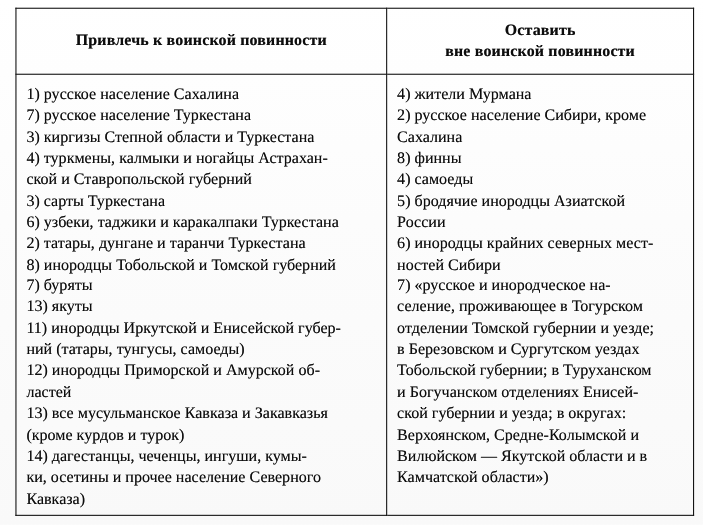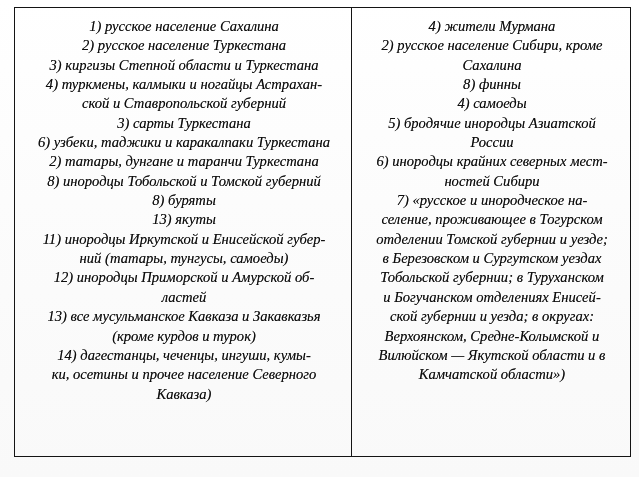--- a/index.html
+++ b/index.html
@@ -73,23 +73,22 @@
   .hdr-text .l2 { display: block; }
 
   
   tr.body-row td {
     vertical-align: top;
   }
   .cell-body {
     font-size: 14.6px;
     line-height: 19.35px;
     padding: 9px 7px 4px 9px;
-    text-align: center;
+    text-align: left;
     hyphens: none;
-    font-style: italic;
   }
   .cell-body .entry {
     margin: 0;
     text-indent: 0;
   }
 
   
   .cell-body .entry br { line-height: 19.35px; }
 
   
@@ -99,33 +98,44 @@
 </style>
 </head>
 <body>
 
 <div id="page">
   <div id="paper-tone"></div>
 
   <div id="table-wrap">
     <table class="doc-table">
       <tbody>
+        <tr class="header-row">
+          <td class="col-left">
+            <div class="hdr-text ink">Привлечь к воинской повинности</div>
+          </td>
+          <td class="col-right">
+            <div class="hdr-text ink">
+              <span class="l1">Оставить</span>
+              <span class="l2">вне воинской повинности</span>
+            </div>
+          </td>
+        </tr>
 
         <tr class="body-row">
           <td class="col-left">
             <div class="cell-body ink" id="left-list">
                 <div class="entry">1) русское население Сахалина</div>
-                <div class="entry">2) русское население Туркестана</div>
+                <div class="entry">7) русское население Туркестана</div>
                 <div class="entry">3) киргизы Степной области и Туркестана</div>
                 <div class="entry">4) туркмены, калмыки и ногайцы Астрахан-<br>ской и Ставропольской губерний</div>
                 <div class="entry">3) сарты Туркестана</div>
                 <div class="entry">6) узбеки, таджики и каракалпаки Туркестана</div>
                 <div class="entry">2) татары, дунгане и таранчи Туркестана</div>
                 <div class="entry">8) инородцы Тобольской и Томской губерний</div>
-                <div class="entry">8) буряты</div>
+                <div class="entry">7) буряты</div>
                 <div class="entry">13) якуты</div>
                 <div class="entry">11) инородцы Иркутской и Енисейской губер-<br>ний (татары, тунгусы, самоеды)</div>
                 <div class="entry">12) инородцы Приморской и Амурской об-<br>ластей</div>
                 <div class="entry">13) все мусульманское Кавказа и Закавказья<br>(кроме курдов и турок)</div>
                 <div class="entry">14) дагестанцы, чеченцы, ингуши, кумы-<br>ки, осетины и прочее население Северного<br>Кавказа)</div>
               </div>
           </td>
           <td class="col-right">
             <div class="cell-body ink" id="right-list">
                 <div class="entry">4) жители Мурмана</div>

